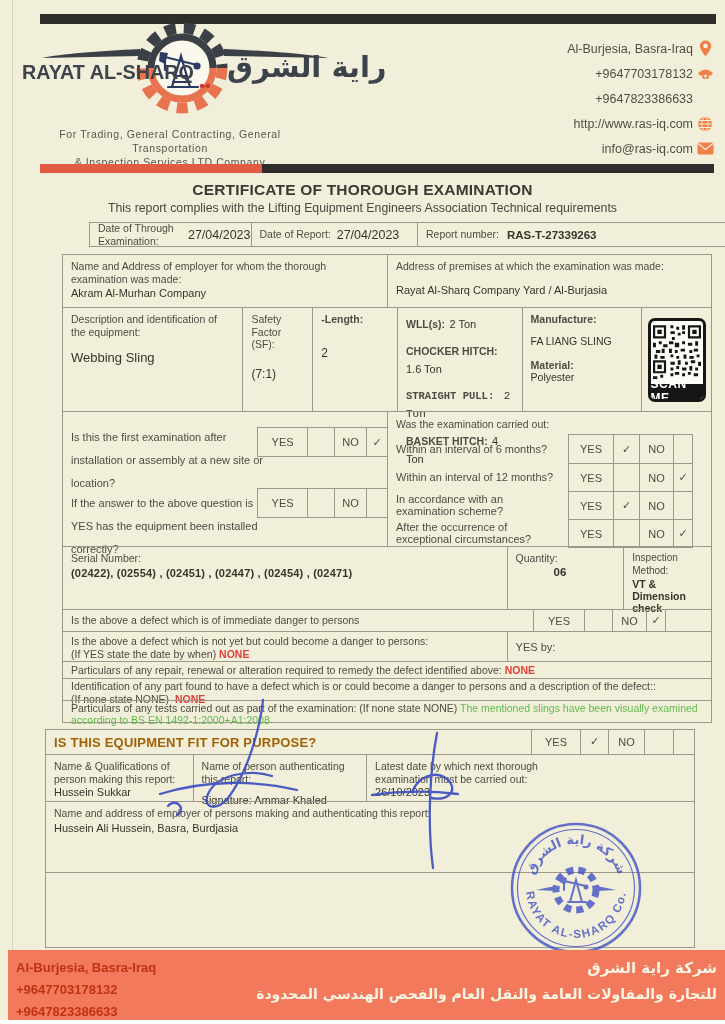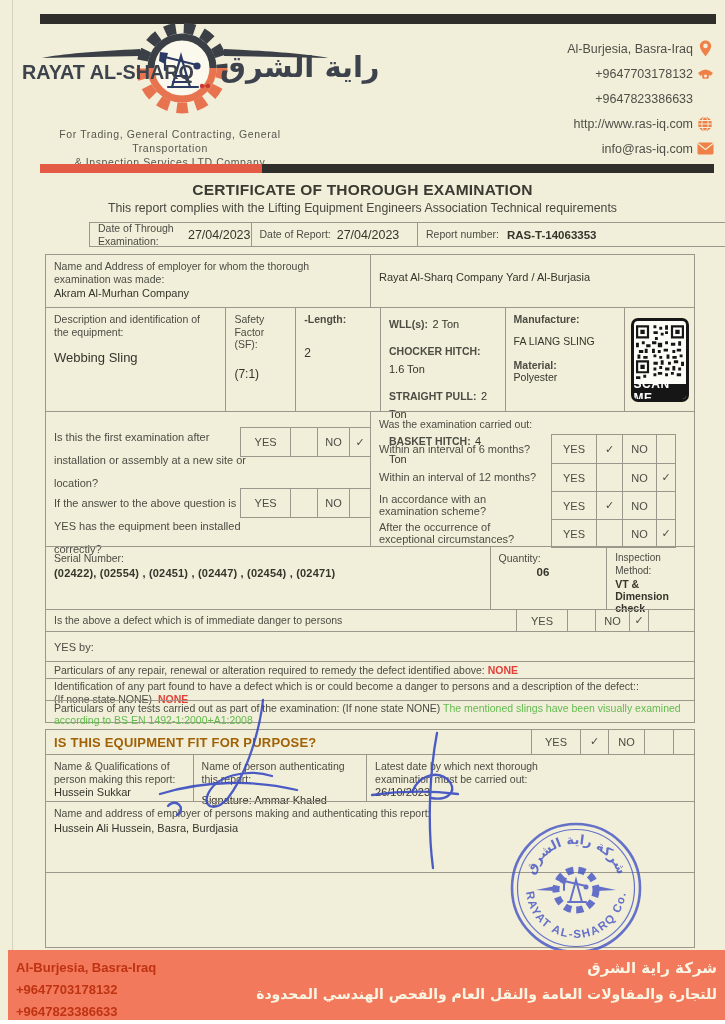--- a/index.html
+++ b/index.html
@@ -4,21 +4,21 @@
 <style>
   * { margin:0; padding:0; box-sizing:border-box; }
   body { background:#ffffff; font-family:"Liberation Sans", sans-serif; }
   #page { position:relative; width:725px; height:1024px; background:#f1eed9; overflow:hidden; }
   .abs { position:absolute; }
   .scanline { position:absolute; left:12px; top:0; width:1px; height:952px; background:rgba(90,85,70,.18); }
 
   
   #topbar { left:40px; top:14px; width:676px; height:10px; background:#2f2e2b; }
   #brand-en { left:22px; top:60px; font-size:21px; font-weight:700; color:#3d434c; letter-spacing:0px; transform:scaleX(.94); transform-origin:left; white-space:nowrap; }
-  #brand-ar { left:220px; top:50px; font-family:"DejaVu Sans", sans-serif; font-size:29px; font-weight:700; color:#3d434c; direction:rtl; white-space:nowrap; }
+  #brand-ar { left:227px; top:50px; font-family:"DejaVu Sans", sans-serif; font-size:29px; font-weight:700; color:#3d434c; direction:rtl; white-space:nowrap; }
   #tagline { left:20px; top:127px; width:300px; text-align:center; font-size:10.5px; line-height:14px; letter-spacing:.6px; color:#56564f; }
   #contact { right:8px; top:36px; width:320px; }
   .crow { display:flex; justify-content:flex-end; align-items:center; height:25px; font-size:12.5px; color:#4f4f48; }
   .crow .ic { width:24px; height:18px; display:flex; align-items:center; justify-content:center; }
   #subbar { left:40px; top:164px; height:9px; display:flex; }
   #subbar .red { width:222px; height:9px; background:#e45b45; }
   #subbar .blk { width:452px; height:9px; background:#2f2e2b; }
 
   
   #title { left:0; top:181px; width:725px; text-align:center; font-size:15.5px; font-weight:700; color:#3a3a32; letter-spacing:.2px; }
@@ -32,21 +32,21 @@
   .red { color:#e2403a; }
   .green { color:#63bb4e; }
   .chk { color:#72726a; }
   #datesrow { left:45px; top:222px; width:650px; height:25px; display:flex; align-items:stretch;margin-left:44px; }
   #datesrow .c { display:flex; align-items:center; padding-left:8px; }
   #datesrow .c + .c { border-left:1px solid #9c978b; }
   .row { border-top:1px solid #9c978b; position:relative; display:flex; }
   .row.first { border-top:none; }
   .cell { padding:5px 8px; }
   .cell + .cell { border-left:1px solid #9c978b; }
-  #mainA { left:45px; top:254px; width:650px; height:469px; }
+  #mainA { left:62px; top:254px; width:650px; height:469px; }
   #mainB { left:45px; top:729px; width:650px; height:219px; }
 
   .ynbox { display:flex; border:1px solid #9c978b; background:transparent; }
   .ynbox > div { display:flex; align-items:center; justify-content:center; font-size:11px; color:#4c4c44; }
   .ynbox > div + div { border-left:1px solid #9c978b; }
   .yngrid { position:absolute; }
   .yngrid .gr { display:flex; height:28px; border-top:1px solid #9c978b; }
   .yngrid .gr.first { border-top:none; }
   .yngrid { border:1px solid #9c978b; }
   .yngrid .gr > div { display:flex; align-items:center; justify-content:center; font-size:11px; color:#4c4c44; }
@@ -180,53 +180,54 @@
     <div class="c" style="width:161px;">
       <span class="lab">Date of Through Examination:</span>
       <span class="val" style="font-size:12.5px;margin-left:5px;white-space:nowrap;">27/04/2023</span>
     </div>
     <div class="c" style="width:167px;">
       <span class="lab">Date of Report:</span>
       <span class="val" style="font-size:12.5px;margin-left:6px;white-space:nowrap;">27/04/2023</span>
     </div>
     <div class="c" style="width:322px;">
       <span class="lab">Report number:</span>
-      <span class="val" style="font-size:11.5px;font-weight:700;margin-left:8px;">RAS-T-14063353</span>
+      <span class="val" style="font-size:11.5px;font-weight:700;margin-left:8px;">RAS-T-27339263</span>
     </div>
   </div>
 
   <div class="abs tbl" id="mainA">
 
     <div class="row first" style="height:52px;">
       <div class="cell" style="width:325px;">
         <div class="lab" style="width:290px;">Name and Address of employer for whom the thorough examination was made:</div>
         <div class="val" style="font-size:11px;margin-top:2px;">Akram Al-Murhan Company</div>
       </div>
       <div class="cell" style="width:325px;">
+        <div class="lab">Address of premises at which the examination was made:</div>
         <div class="val" style="font-size:11px;margin-top:11px;">Rayat Al-Sharq Company Yard / Al-Burjasia</div>
       </div>
     </div>
 
     <div class="row" style="height:104px;">
       <div class="cell" style="width:180px;">
         <div class="lab">Description and identification of the equipment:</div>
         <div class="val" style="font-size:13px;margin-top:12px;">Webbing Sling</div>
       </div>
       <div class="cell" style="width:70px;">
         <div class="lab">Safety Factor (SF):</div>
         <div class="val" style="font-size:12px;margin-top:16px;">(7:1)</div>
       </div>
       <div class="cell" style="width:85px;">
         <div class="lab labb">-Length:</div>
         <div class="val" style="font-size:12px;margin-top:20px;">2</div>
       </div>
       <div class="cell" style="width:125px;">
         <div style="margin-top:1px;"><span class="lab labb">WLL(s):</span> <span class="val" style="font-size:11px;">2 Ton</span></div>
         <div style="margin-top:9px;width:100px;"><span class="lab labb">CHOCKER HITCH:</span> <span class="val" style="font-size:11px;">1.6 Ton</span></div>
-        <div style="margin-top:9px;"><span class="lab labb">STRAIGHT PULL:</span> <span class="val" style="font-size:11px;">2 Ton</span></div>
+        <div style="margin-top:9px;font-family:Liberation Mono, monospace;"><span class="lab labb">STRAIGHT PULL:</span> <span class="val" style="font-size:11px;">2 Ton</span></div>
         <div style="margin-top:9px;"><span class="lab labb">BASKET HITCH:</span> <span class="val" style="font-size:11px;">4 Ton</span></div>
       </div>
       <div class="cell" style="width:120px;">
         <div class="lab labb">Manufacture:</div>
         <div class="val" style="font-size:10.5px;margin-top:9px;">FA LIANG SLING</div>
         <div class="lab labb" style="margin-top:12px;">Material:</div>
         <div class="val" style="font-size:10.5px;">Polyester</div>
       </div>
       <div class="cell" style="width:70px;display:flex;align-items:center;justify-content:center;padding:4px;">
         <div id="qrbox">
@@ -316,20 +317,24 @@
       <div style="flex:1;display:flex;align-items:center;padding-left:8px;" class="lab">Is the above a defect which is of immediate danger to persons</div>
       <div class="abs ynbox" style="left:470px;top:-1px;width:133px;height:23px;border-top:none;border-bottom:none;">
         <div style="width:50px;">YES</div>
         <div style="width:28px;" class="chk"></div>
         <div style="width:34px;">NO</div>
         <div style="flex:1;" class="chk">✓</div>
       </div>
     </div>
 
     <div class="row" style="height:30px;">
+      <div class="cell" style="width:445px;padding-top:3px;">
+        <div class="lab">Is the above a defect which is not yet but could become a danger to persons:</div>
+        <div class="lab"><span>(If YES state the date by when)</span> <span class="red" style="font-weight:700;">NONE</span></div>
+      </div>
       <div class="cell" style="width:205px;display:flex;align-items:center;font-size:11px;color:#4c4c44;">YES by:</div>
     </div>
 
     <div class="row" style="height:17px;align-items:center;">
       <div style="padding-left:8px;" class="lab"><span>Particulars of any repair, renewal or alteration required to remedy the defect identified above:</span> <span class="red" style="font-weight:700;">NONE</span></div>
     </div>
 
     <div class="row" style="height:22px;">
       <div style="padding:1px 8px;" class="lab">
         <div>Identification of any part found to have a defect which is or could become a danger to persons and a description of the defect::</div>

